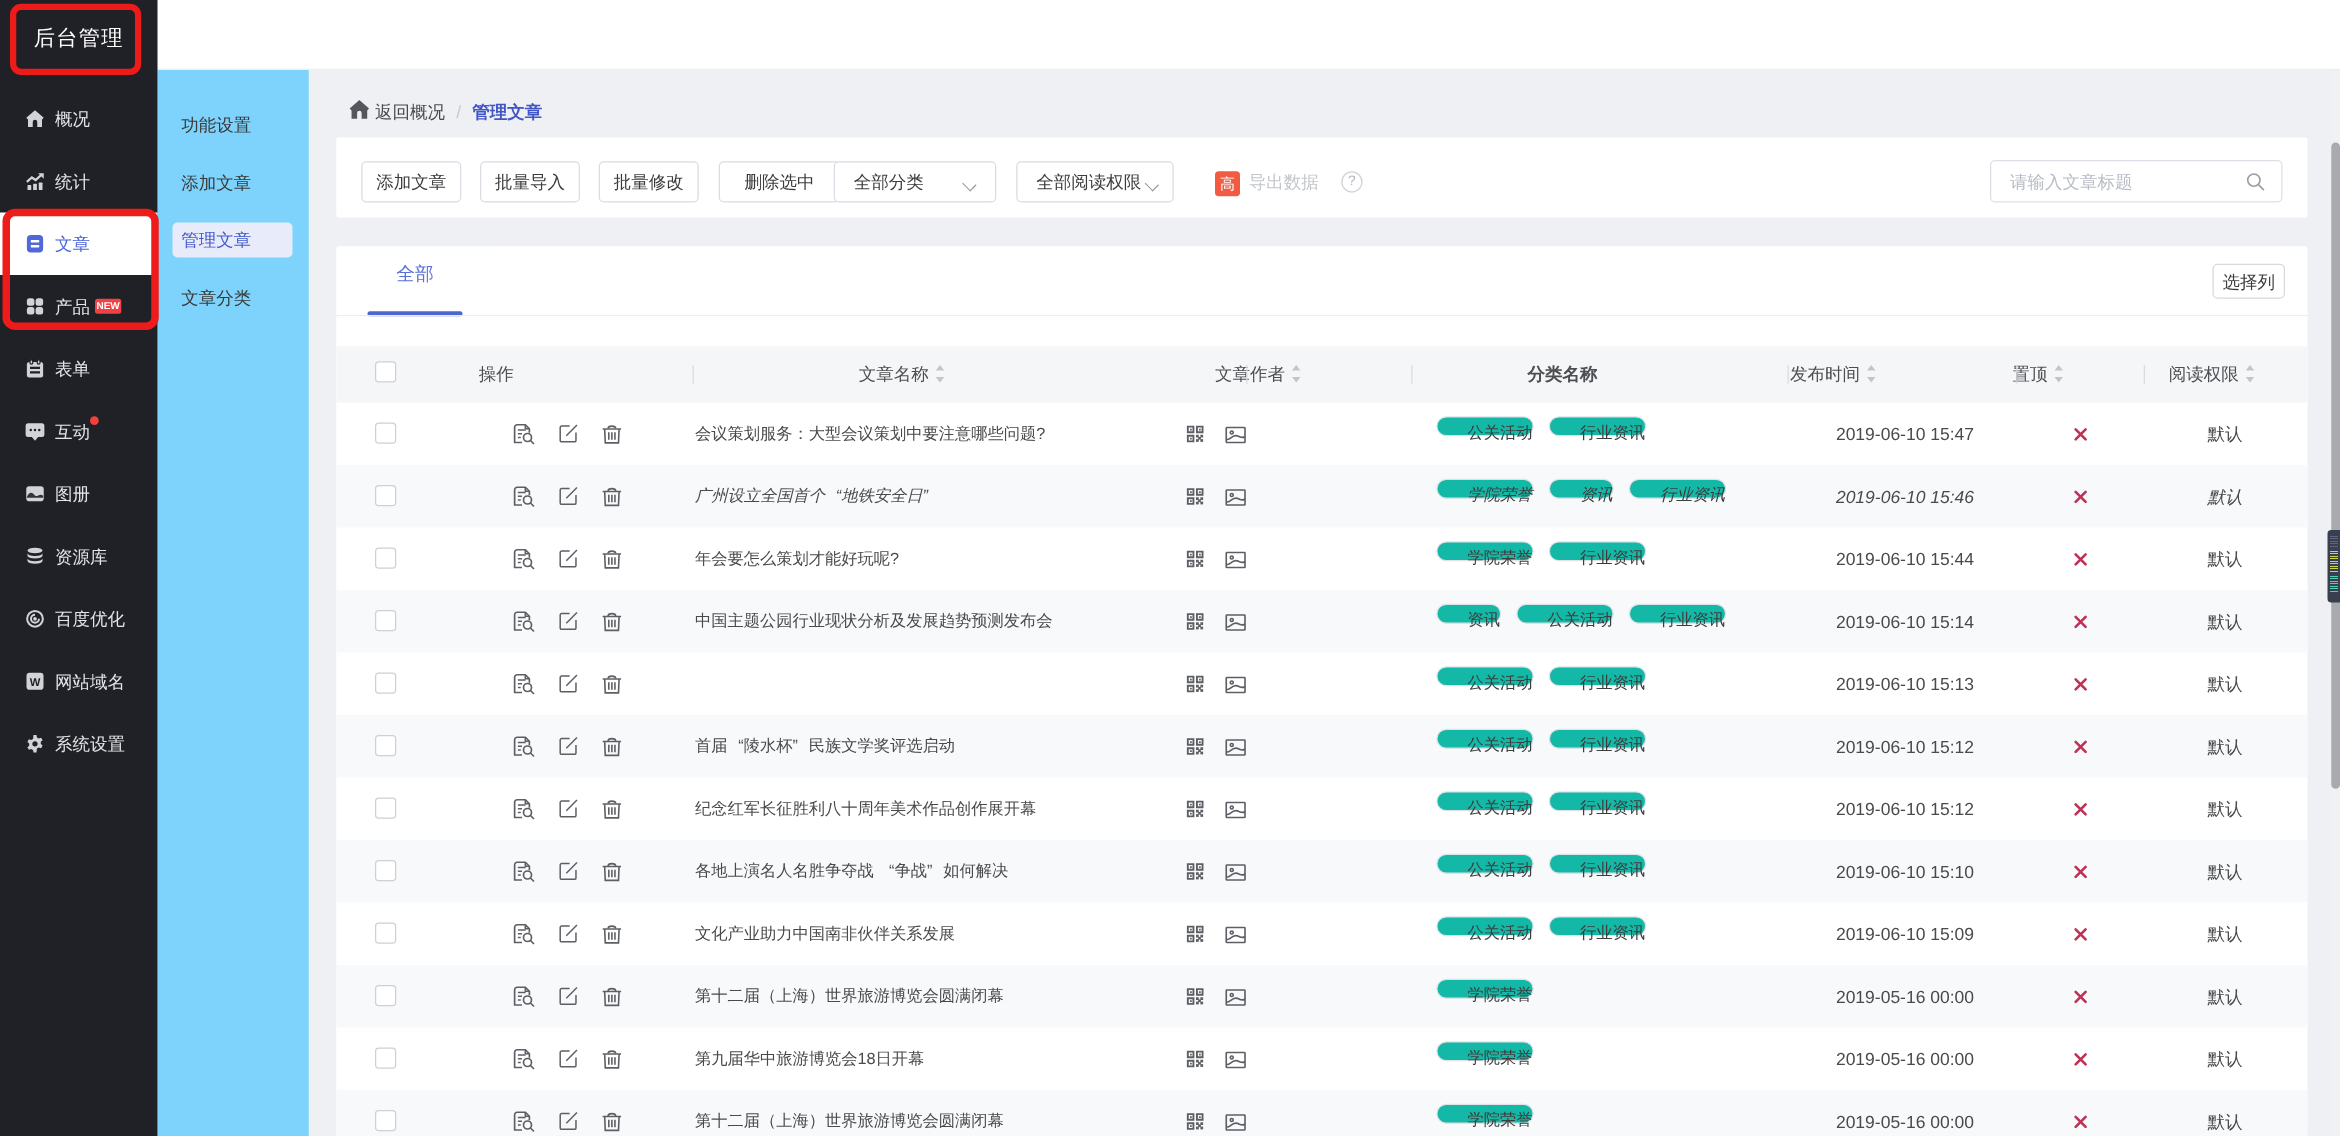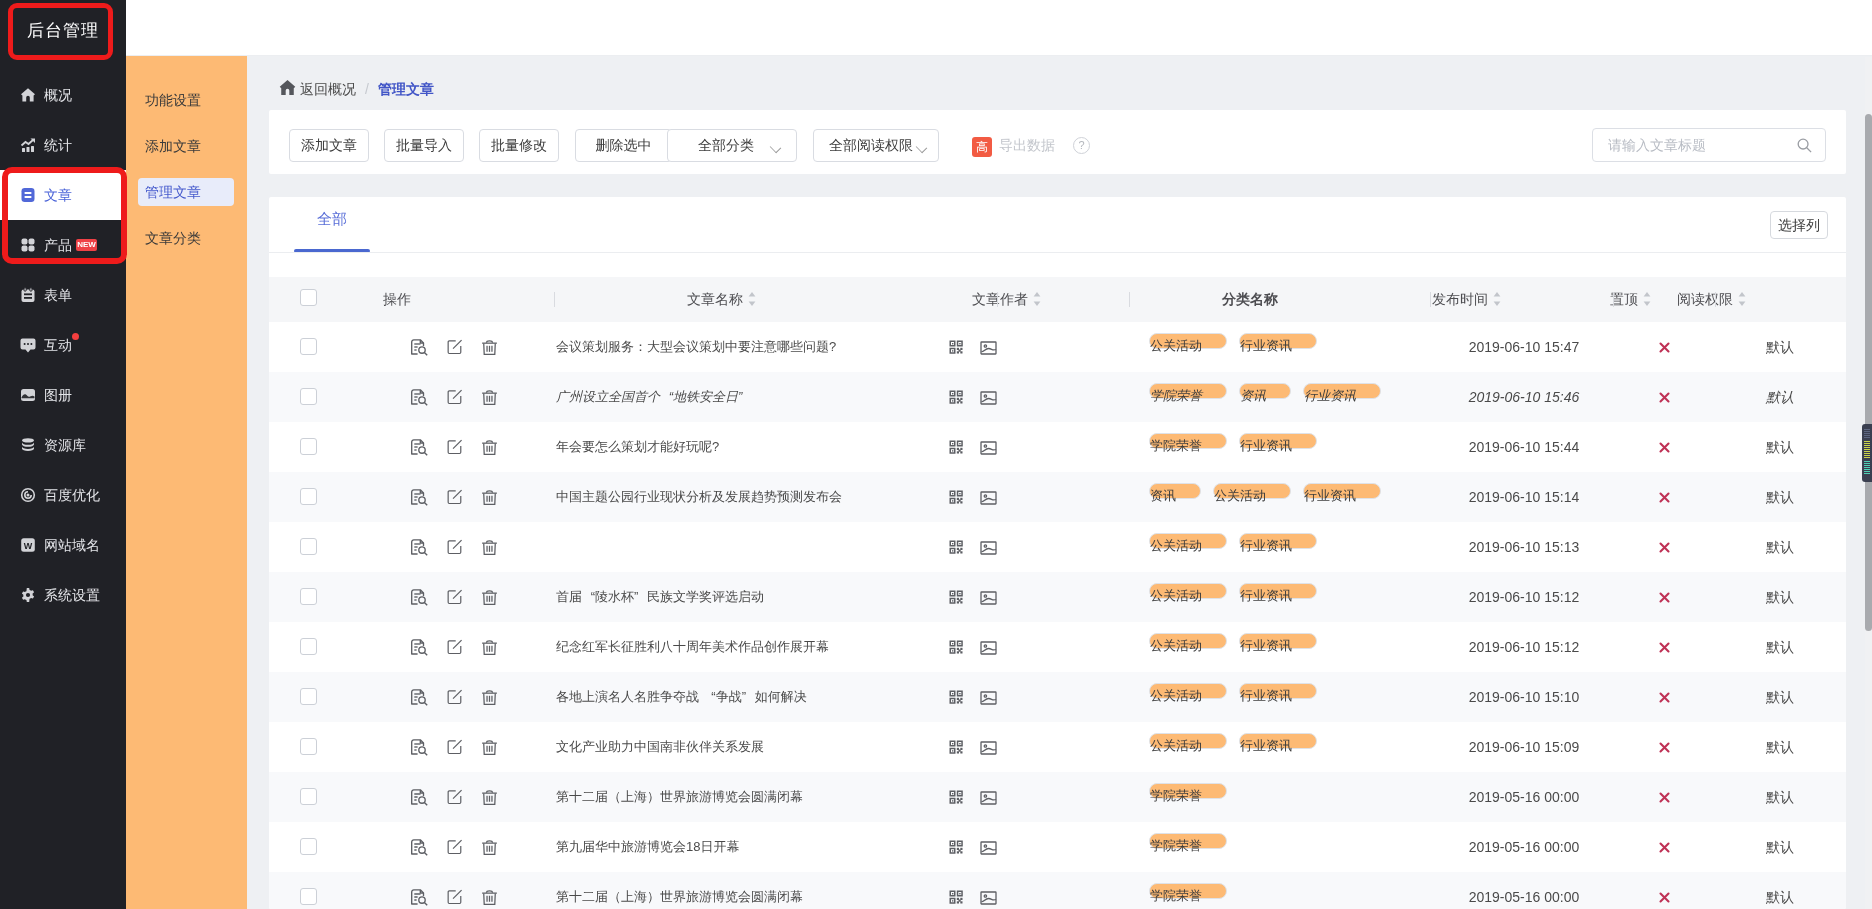--- a/index.html
+++ b/index.html
@@ -16,21 +16,21 @@
 .logo { position:absolute; left:0; top:0; width:126px; height:62px; color:#fff; font-size:17px; text-align:center; line-height:62px; letter-spacing:1px; }
 .navitem { position:absolute; left:0; width:126px; height:50px; color:#e4e5e9; font-size:14px; }
 .navitem .ic { position:absolute; left:20px; top:17px; width:16px; height:16px; }
 .navitem .tx { position:absolute; left:44px; top:0; line-height:50px; }
 .navitem.active { background:#fff; color:#4a63d8; }
 .redbox { position:absolute; border:5px solid #ee1b1b; border-radius:8px; }
 .newbadge { position:absolute; left:76px; top:19px; width:21px; height:12px; background:#ef4146; color:#fff; font-size:8px; font-weight:bold; border-radius:2px; text-align:center; line-height:12px; }
 .reddot { position:absolute; left:72px; top:13px; width:7px; height:7px; background:#f53f3f; border-radius:50%; }
 
 
-.subnav { left:126px; top:56px; width:121px; height:853px; background:#fdba74; }
+.subnav { left:126px; top:56px; width:121px; height:853px; background:#7dd3fc; }
 .subitem { position:absolute; left:12px; width:96px; height:28px; font-size:14px; color:#3a3a3a; line-height:28px; padding-left:7px; }
 .subitem.active { background:#e8ecfa; border-radius:4px; color:#4459cc; }
 
 
 .crumb { left:279px; top:81px; height:30px; font-size:14px; color:#4a4a4a; }
 
 
 .card { background:#fff; border-radius:2px; }
 .card1 { left:269px; top:110px; width:1577px; height:64px; }
 .card2 { left:269px; top:197px; width:1577px; height:712px; }
@@ -52,21 +52,21 @@
 .thead { position:absolute; left:0; top:80px; width:1577px; height:45px; background:#f5f6f8; font-size:14px; color:#4e4e52; }
 .th { position:absolute; top:0; line-height:45px; }
 .sep { position:absolute; top:15px; width:1px; height:15px; background:#d9dbe0; }
 .cb { position:absolute; left:31px; width:17px; height:17px; border:1px solid #ccd0d7; border-radius:3px; background:#fff; }
 .row { position:absolute; left:0; width:1577px; height:50px; font-size:14px; color:#4a4a4a; }
 .row.alt { background:#f8f9fb; }
 .row .title { position:absolute; left:287px; line-height:50px; font-size:13px; }
 .fq { display:inline-block; width:13px; text-align:right; }
 .fq2 { display:inline-block; width:13px; text-align:left; }
 .rowic { position:absolute; top:16px; width:18px; height:18px; }
-.tag { position:absolute; top:11px; height:16px; border:1px solid #dfe2e7; border-radius:13px; background:#fdba74; font-size:13px; color:#3c3c3c; line-height:24px; text-align:left; }
+.tag { position:absolute; top:11px; height:16px; border:1px solid #dfe2e7; border-radius:13px; background:#14b8a6; font-size:13px; color:#3c3c3c; line-height:24px; text-align:right; }
 .dt { position:absolute; left:1180px; width:150px; line-height:50px; text-align:center; }
 .xm { position:absolute; left:1380px; width:30px; line-height:50px; text-align:center; color:#cb3359; font-size:14px; font-weight:bold; }
 .mr { position:absolute; left:1481px; width:60px; line-height:50px; text-align:center; }
 
 
 .track { left:1865px; top:57px; width:7px; height:852px; background:#f0f1f3; }
 .thumb { left:1865px; top:114px; width:7px; height:517px; background:#a8aaae; border-radius:3.5px; }
 .mini { left:1862px; top:424px; width:10px; height:58px; background:#3a3f50; border-radius:3px 0 0 3px; }
 </style>
 </head>
@@ -188,21 +188,21 @@
 
   <div class="abs crumb"><span style="position:relative; padding-left:21px;"><svg viewBox="0 0 16 16" style="position:absolute;left:0;top:-2px;width:17px;height:17px;">
           <path fill="#55575c" d="M8 1 L15.3 7.4 L13.9 8.8 L13.9 15 L9.7 15 L9.7 10.8 A1.7 1.7 0 0 0 6.3 10.8 L6.3 15 L2.1 15 L2.1 8.8 L0.7 7.4 Z"></path>
         </svg>返回概况</span><span style="color:#c6c9cf; margin:0 9px;">/</span><span style="color:#4256c7; font-weight:bold;">管理文章</span></div>
 
   <div class="abs card card1">
     <div class="btn" style="left:20px; width:80px;">添加文章</div>
     <div class="btn" style="left:115px; width:80px;">批量导入</div>
     <div class="btn" style="left:210px; width:80px;">批量修改</div>
     <div class="btn" style="left:306px; width:97px;">删除选中</div>
-    <div class="dd" style="left:398px; width:130px; padding-left:30px;">全部分类<span class="chev" style="right:16px;"></span></div>
+    <div class="dd" style="left:398px; width:130px; padding-left:15px;">全部分类<span class="chev" style="right:16px;"></span></div>
     <div class="dd" style="left:544px; width:126px; padding-left:15px;">全部阅读权限<span class="chev" style="right:12px;"></span></div>
     <div style="position:absolute; left:703px; top:27px; width:20px; height:20px; background:#f25b43; border-radius:3px; color:#fff; font-size:12px; text-align:center; line-height:20px;">高</div>
     <div style="position:absolute; left:730px; top:19px; font-size:14px; color:#c3c6cc; line-height:33px;">导出数据</div>
     <div style="position:absolute; left:804px; top:27px; width:17px; height:17px; border:1px solid #cfd2d8; border-radius:50%; color:#b4b7bd; font-size:11px; text-align:center; line-height:15px;">?</div>
     <div class="search">
         <span class="ph">请输入文章标题</span>
         <svg viewBox="0 0 18 18" style="position:absolute;right:12px;top:8px;width:17px;height:17px;" fill="none" stroke="#9a9da3" stroke-width="1.4">
           <circle cx="7.5" cy="7.5" r="5.2"></circle>
           <path d="M11.4 11.4 L16 16"></path>
         </svg>
@@ -226,21 +226,21 @@
           </svg></div>
       <div class="th" style="left:953px; width:120px;font-weight:bold;">分类名称</div>
       <div class="th" style="left:1163px; width:160px;">发布时间 <svg viewBox="0 0 10 16" style="width:10px;height:16px;vertical-align:-3px;">
             <path fill="#c2c5cb" d="M5 1 L8.4 5.4 H1.6 Z"></path>
             <path fill="#c2c5cb" d="M5 15 L1.6 10.6 H8.4 Z"></path>
           </svg></div>
       <div class="th" style="left:1341px; width:90px;">置顶 <svg viewBox="0 0 10 16" style="width:10px;height:16px;vertical-align:-3px;">
             <path fill="#c2c5cb" d="M5 1 L8.4 5.4 H1.6 Z"></path>
             <path fill="#c2c5cb" d="M5 15 L1.6 10.6 H8.4 Z"></path>
           </svg></div>
-      <div class="th" style="left:1408px; width:110px;">阅读权限 <svg viewBox="0 0 10 16" style="width:10px;height:16px;vertical-align:-3px;">
+      <div class="th" style="left:1466px; width:110px;">阅读权限 <svg viewBox="0 0 10 16" style="width:10px;height:16px;vertical-align:-3px;">
             <path fill="#c2c5cb" d="M5 1 L8.4 5.4 H1.6 Z"></path>
             <path fill="#c2c5cb" d="M5 15 L1.6 10.6 H8.4 Z"></path>
           </svg></div>
       <div class="sep" style="left:285px;"></div>
       <div class="sep" style="left:728px;"></div>
       <div class="sep" style="left:860px;"></div>
       <div class="sep" style="left:1161px;"></div>
       <div class="sep" style="left:1344px;"></div>
       <div class="sep" style="left:1446px;"></div>
 </div>

